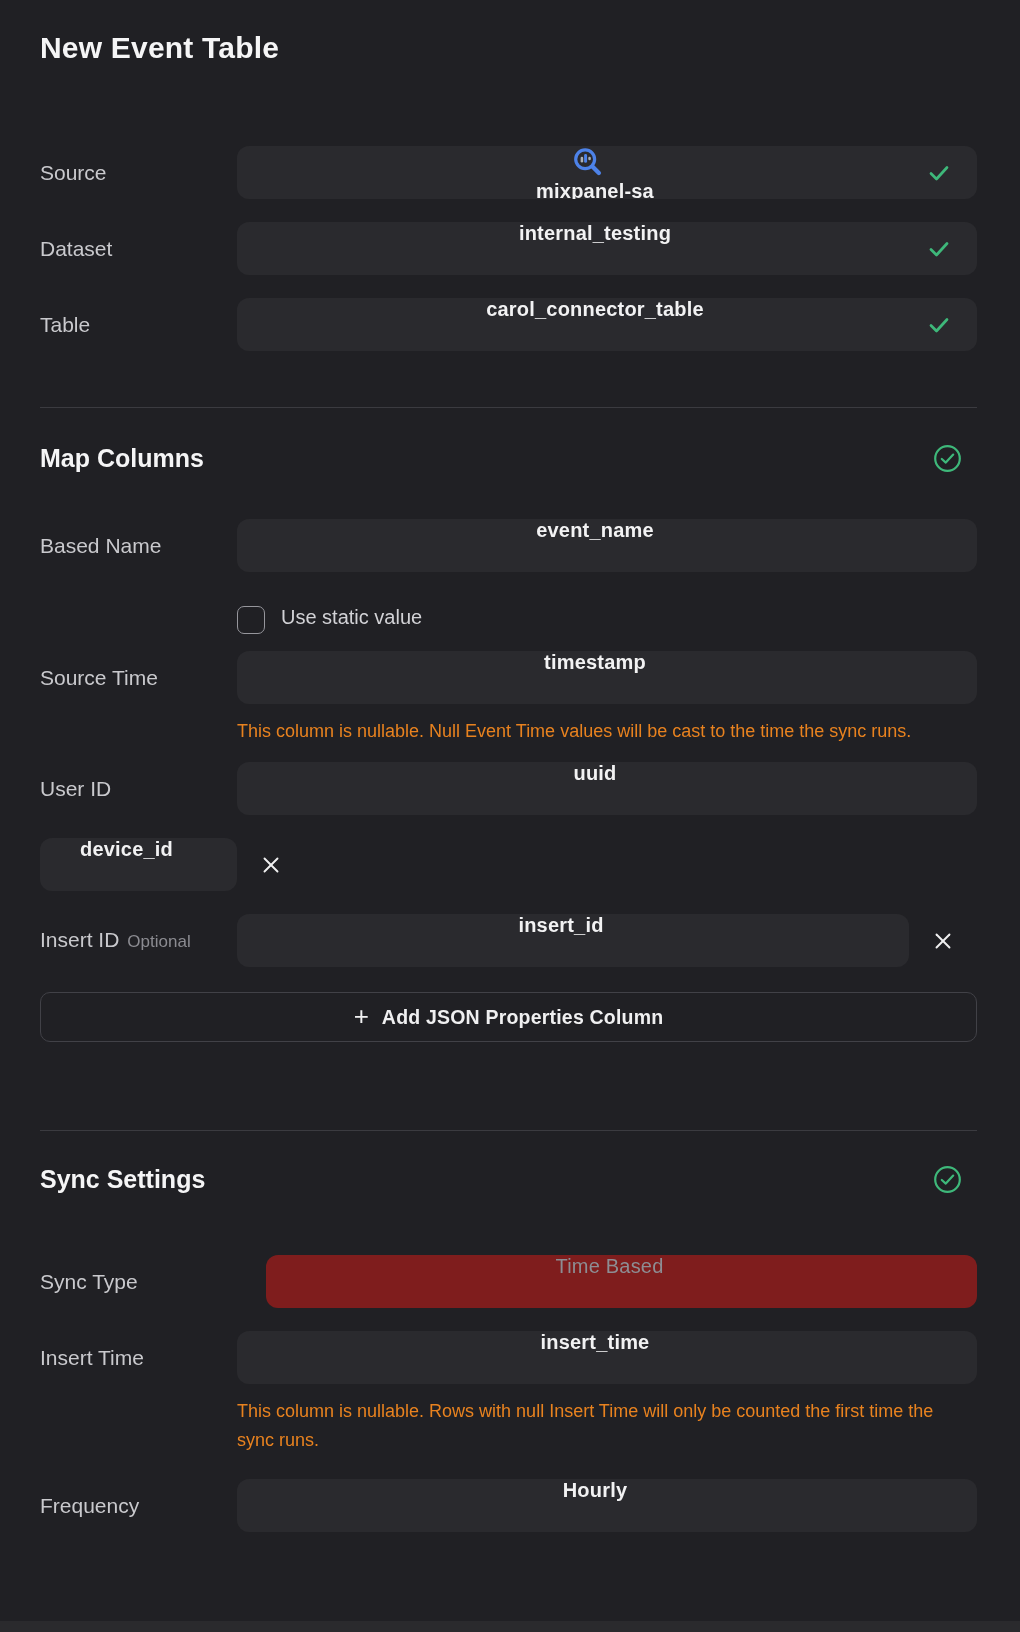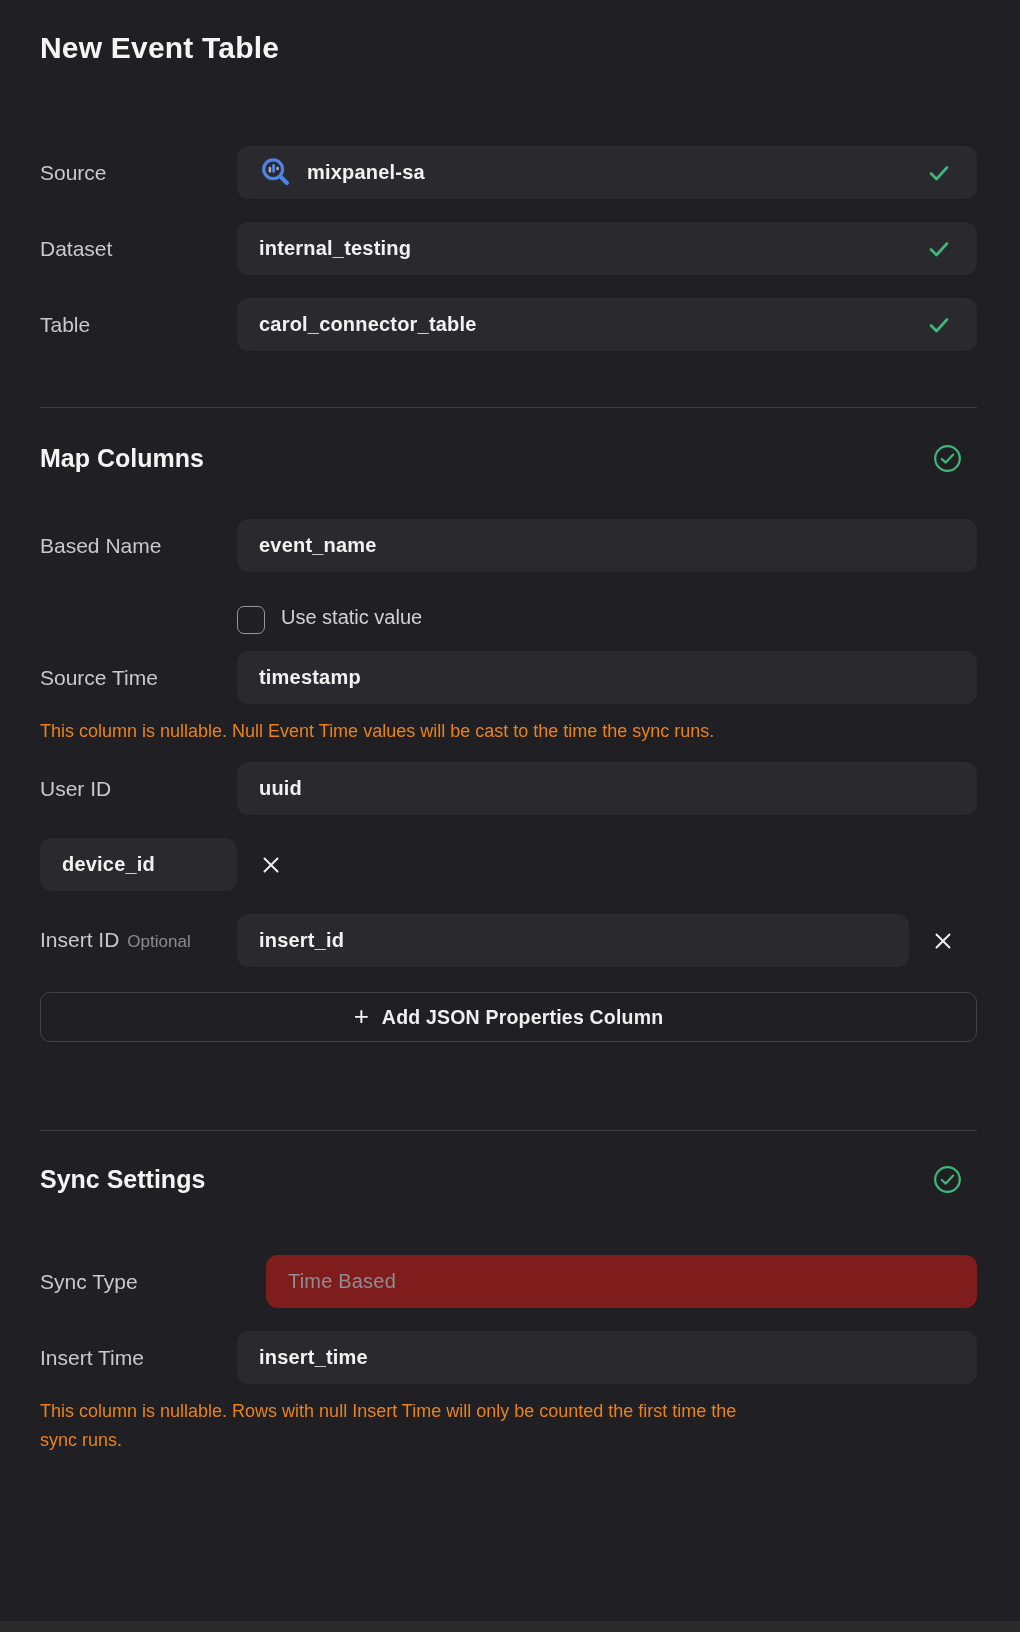--- a/index.html
+++ b/index.html
@@ -27,20 +27,21 @@
   .field-label .optional-inline{
     font-size:17px;color:#8b8b91;font-weight:400;margin-left:8px;
   }
   .optional-sub{
     font-size:17px;color:#8b8b91;font-weight:400;margin-top:5px;margin-left:4px;
   }
   .input{
     position:relative;height:53px;background:#2a2a2e;border-radius:12px;
     display:flex;align-items:center;padding:0 46px 0 22px;box-sizing:border-box;
     cursor:pointer;
+    flex-direction:column;
   }
   .input .value{
     color:#f2f2f3;font-size:20px;font-weight:600;letter-spacing:.2px;
     white-space:nowrap;overflow:hidden;
   }
   .input.disabled{background:#7f1d1d;cursor:default;}
   .input.disabled .value{color:#8d8d93;font-weight:400;}
   .input .status-check{
     position:absolute;right:26px;top:50%;transform:translateY(-50%);
     width:24px;height:24px;display:block;
@@ -67,21 +68,21 @@
   .checkbox-row{
     margin-top:34px;margin-left:197px;height:30px;
     display:flex;align-items:flex-start;gap:16px;
   }
   .checkbox{
     width:28px;height:28px;border:1.5px solid #96969c;border-radius:7px;
     box-sizing:border-box;background:transparent;cursor:pointer;flex:0 0 auto;
   }
   .checkbox-label{color:#d2d2d6;font-size:20px;font-weight:500;}
   .warning{
-    margin-top:13px;max-width:726px;
+    margin-top:13px;margin-left:197px;max-width:726px;
     color:#e8821f;font-size:18px;line-height:29px;font-weight:400;
   }
   .mt-et{margin-top:15px;}
   .mt-uid{margin-top:16px;}
   .mt-dev{margin-top:23px;}
   .mt-ins{margin-top:27px;}
   .mt-it{margin-top:27px;}
   .mt-fr{margin-top:24px;}
   .add-btn{
     margin-top:25px;width:100%;height:50px;background:transparent;
@@ -241,16 +242,22 @@
   </div>
 
   <div class="row mt-it">
     <div class="field-label">Insert Time</div>
     <div class="input">
       <span class="value">insert_time</span>
     </div>
   </div>
   <div class="warning">This column is nullable. Rows with null Insert Time will only be counted the first time the sync runs.</div>
 
+  <div class="row mt-fr">
+    <div class="field-label">Frequency</div>
+    <div class="input">
+      <span class="value">Hourly</span>
+    </div>
+  </div>
 
 </div>
 
 <div class="footer-strip"></div>
 
 </body></html>

